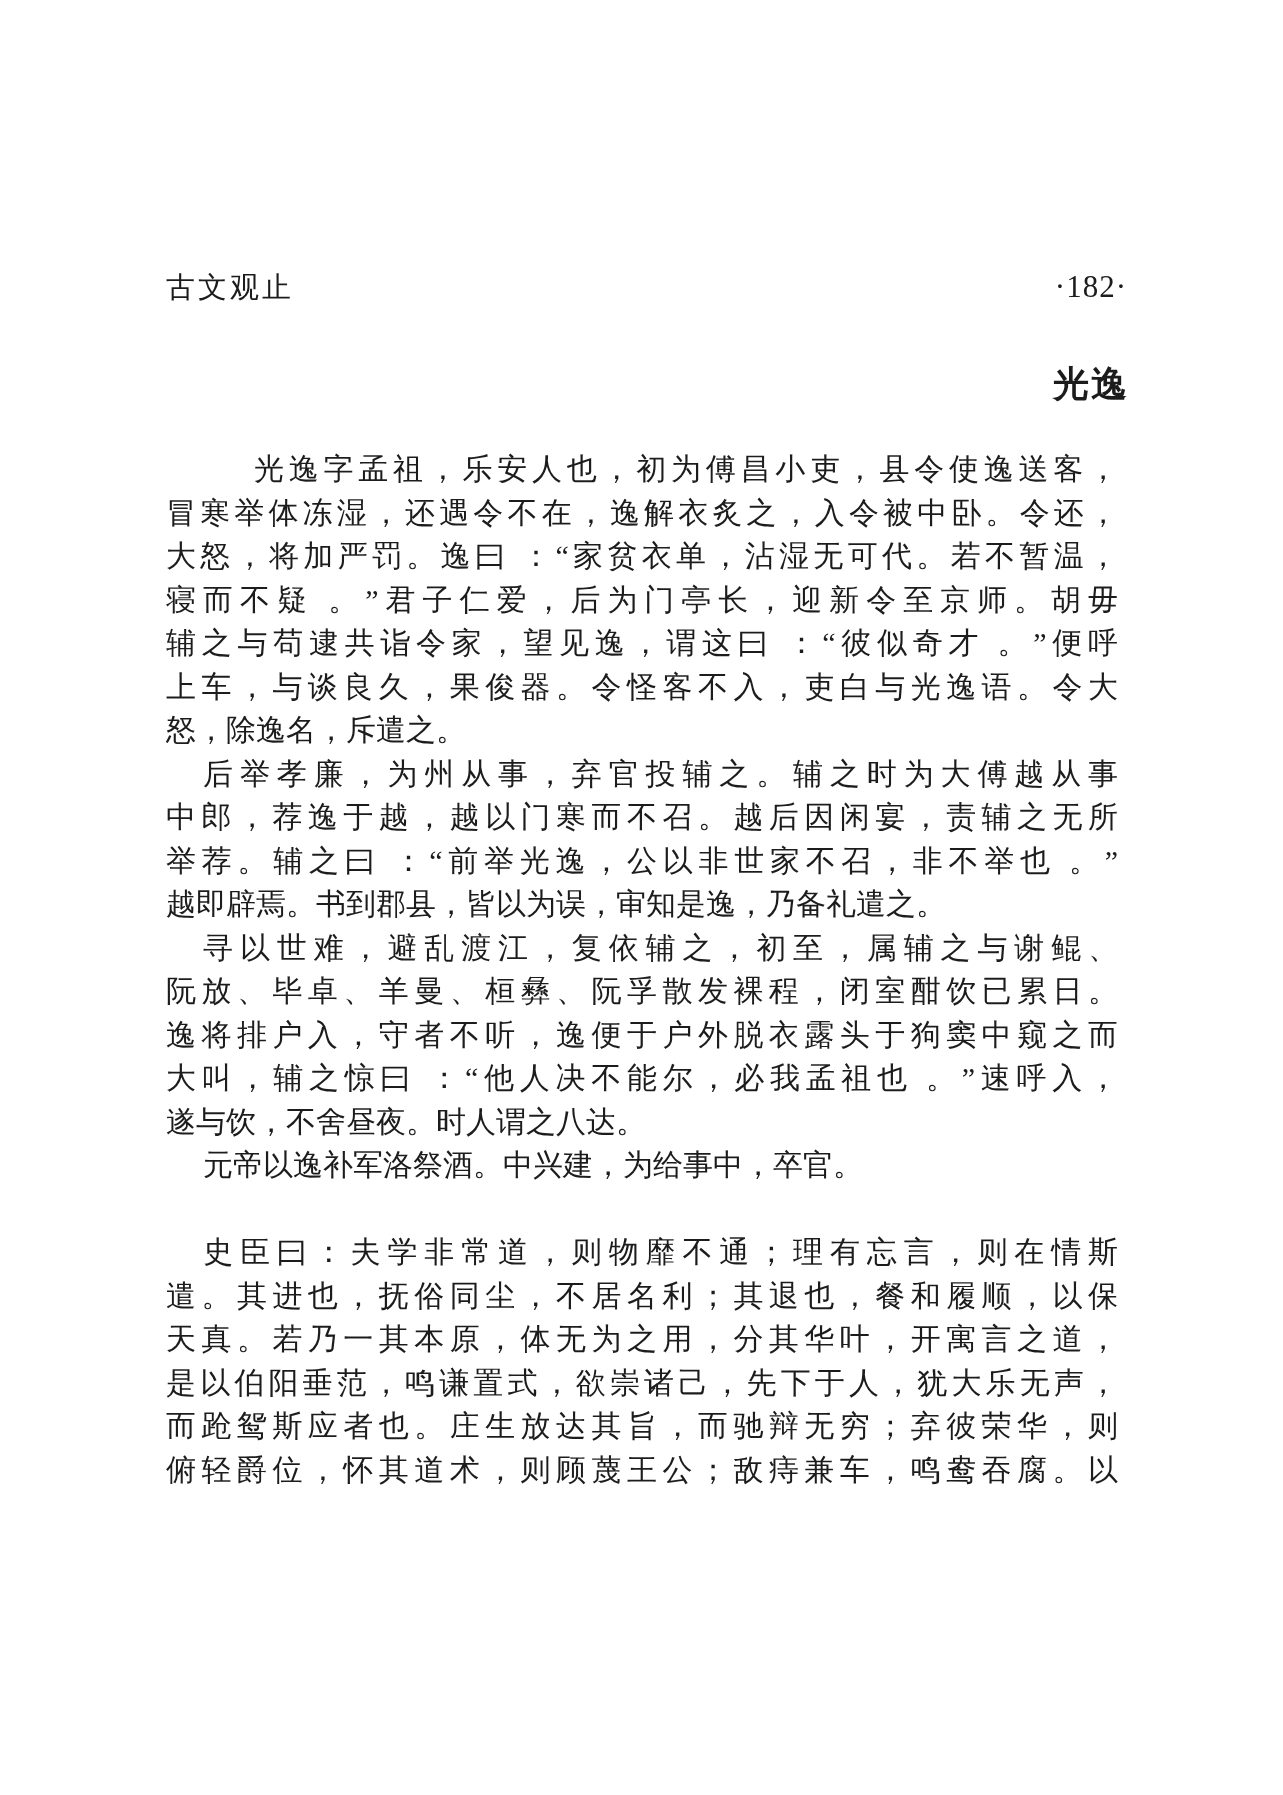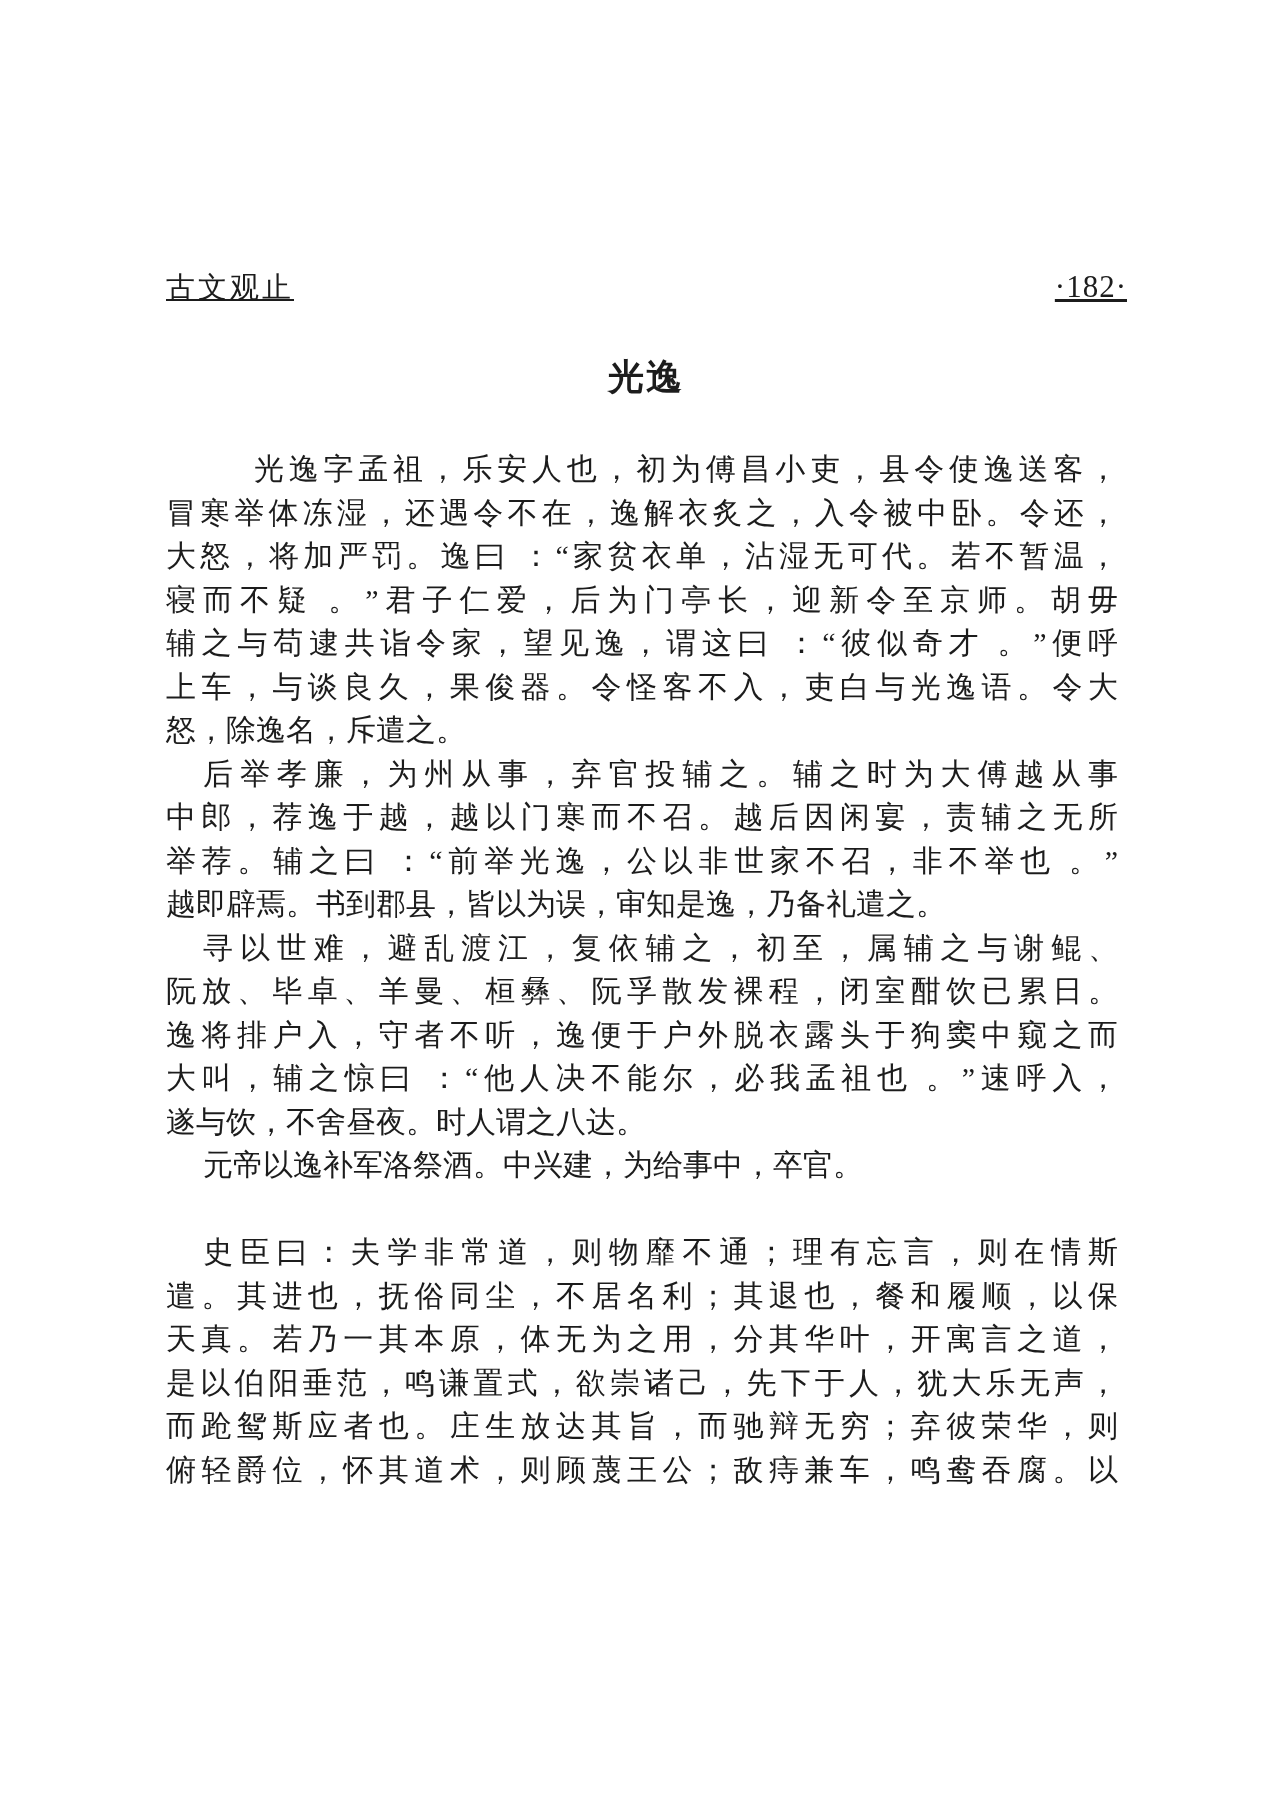--- a/index.html
+++ b/index.html
@@ -20,36 +20,35 @@
   .header {
     position: absolute;
     top: 270px;
     left: 166px;
     width: 961px;
     display: flex;
     justify-content: space-between;
     align-items: center;
     font-size: 29px;
     line-height: 34px;
-    text-decoration: underline;
   }
   .book-title {
     letter-spacing: 3px;
   }
   .page-number {
     font-size: 31px;
     letter-spacing: 1px;
   }
   .title {
     position: absolute;
     top: 352px;
     left: 166px;
     width: 952px;
-    margin: 4px;
-    text-align: center;
+    margin: 11px;
+    text-align: right;
     font-size: 36px;
     font-weight: bold;
     line-height: 42px;
     letter-spacing: 2px;
   }
   .body-text {
     position: absolute;
     top: 447px;
     left: 166px;
     width: 952px;

